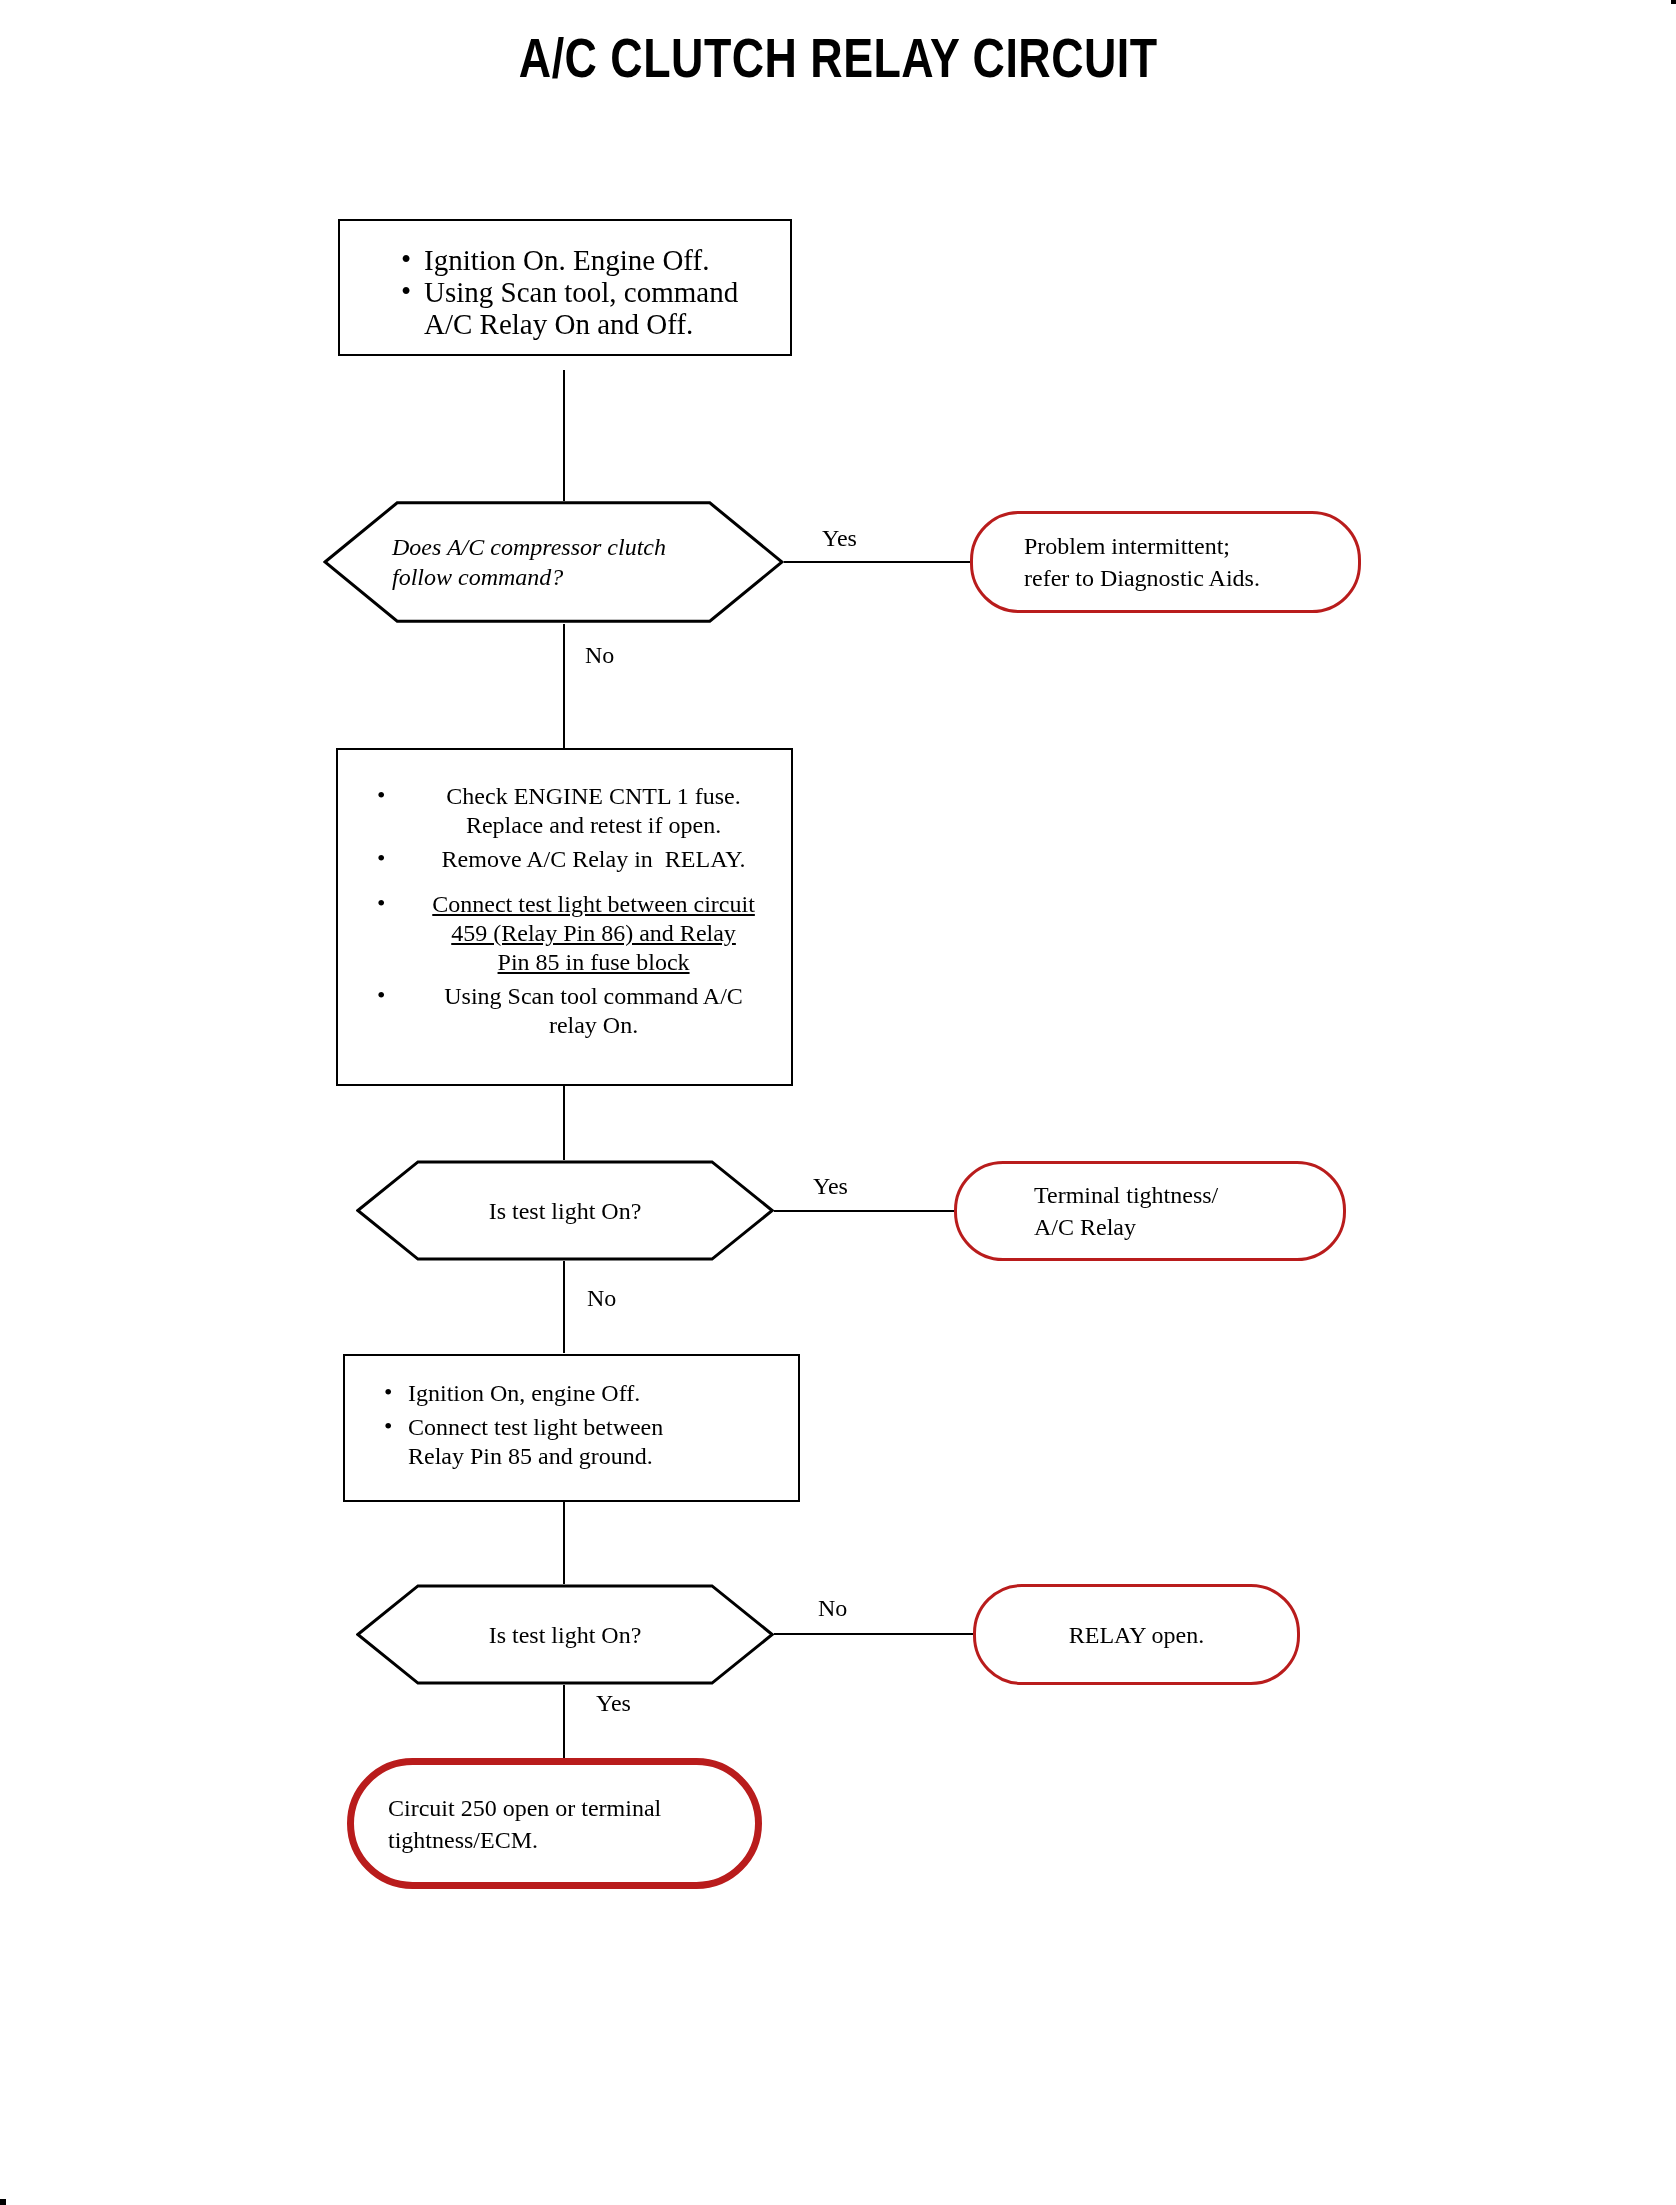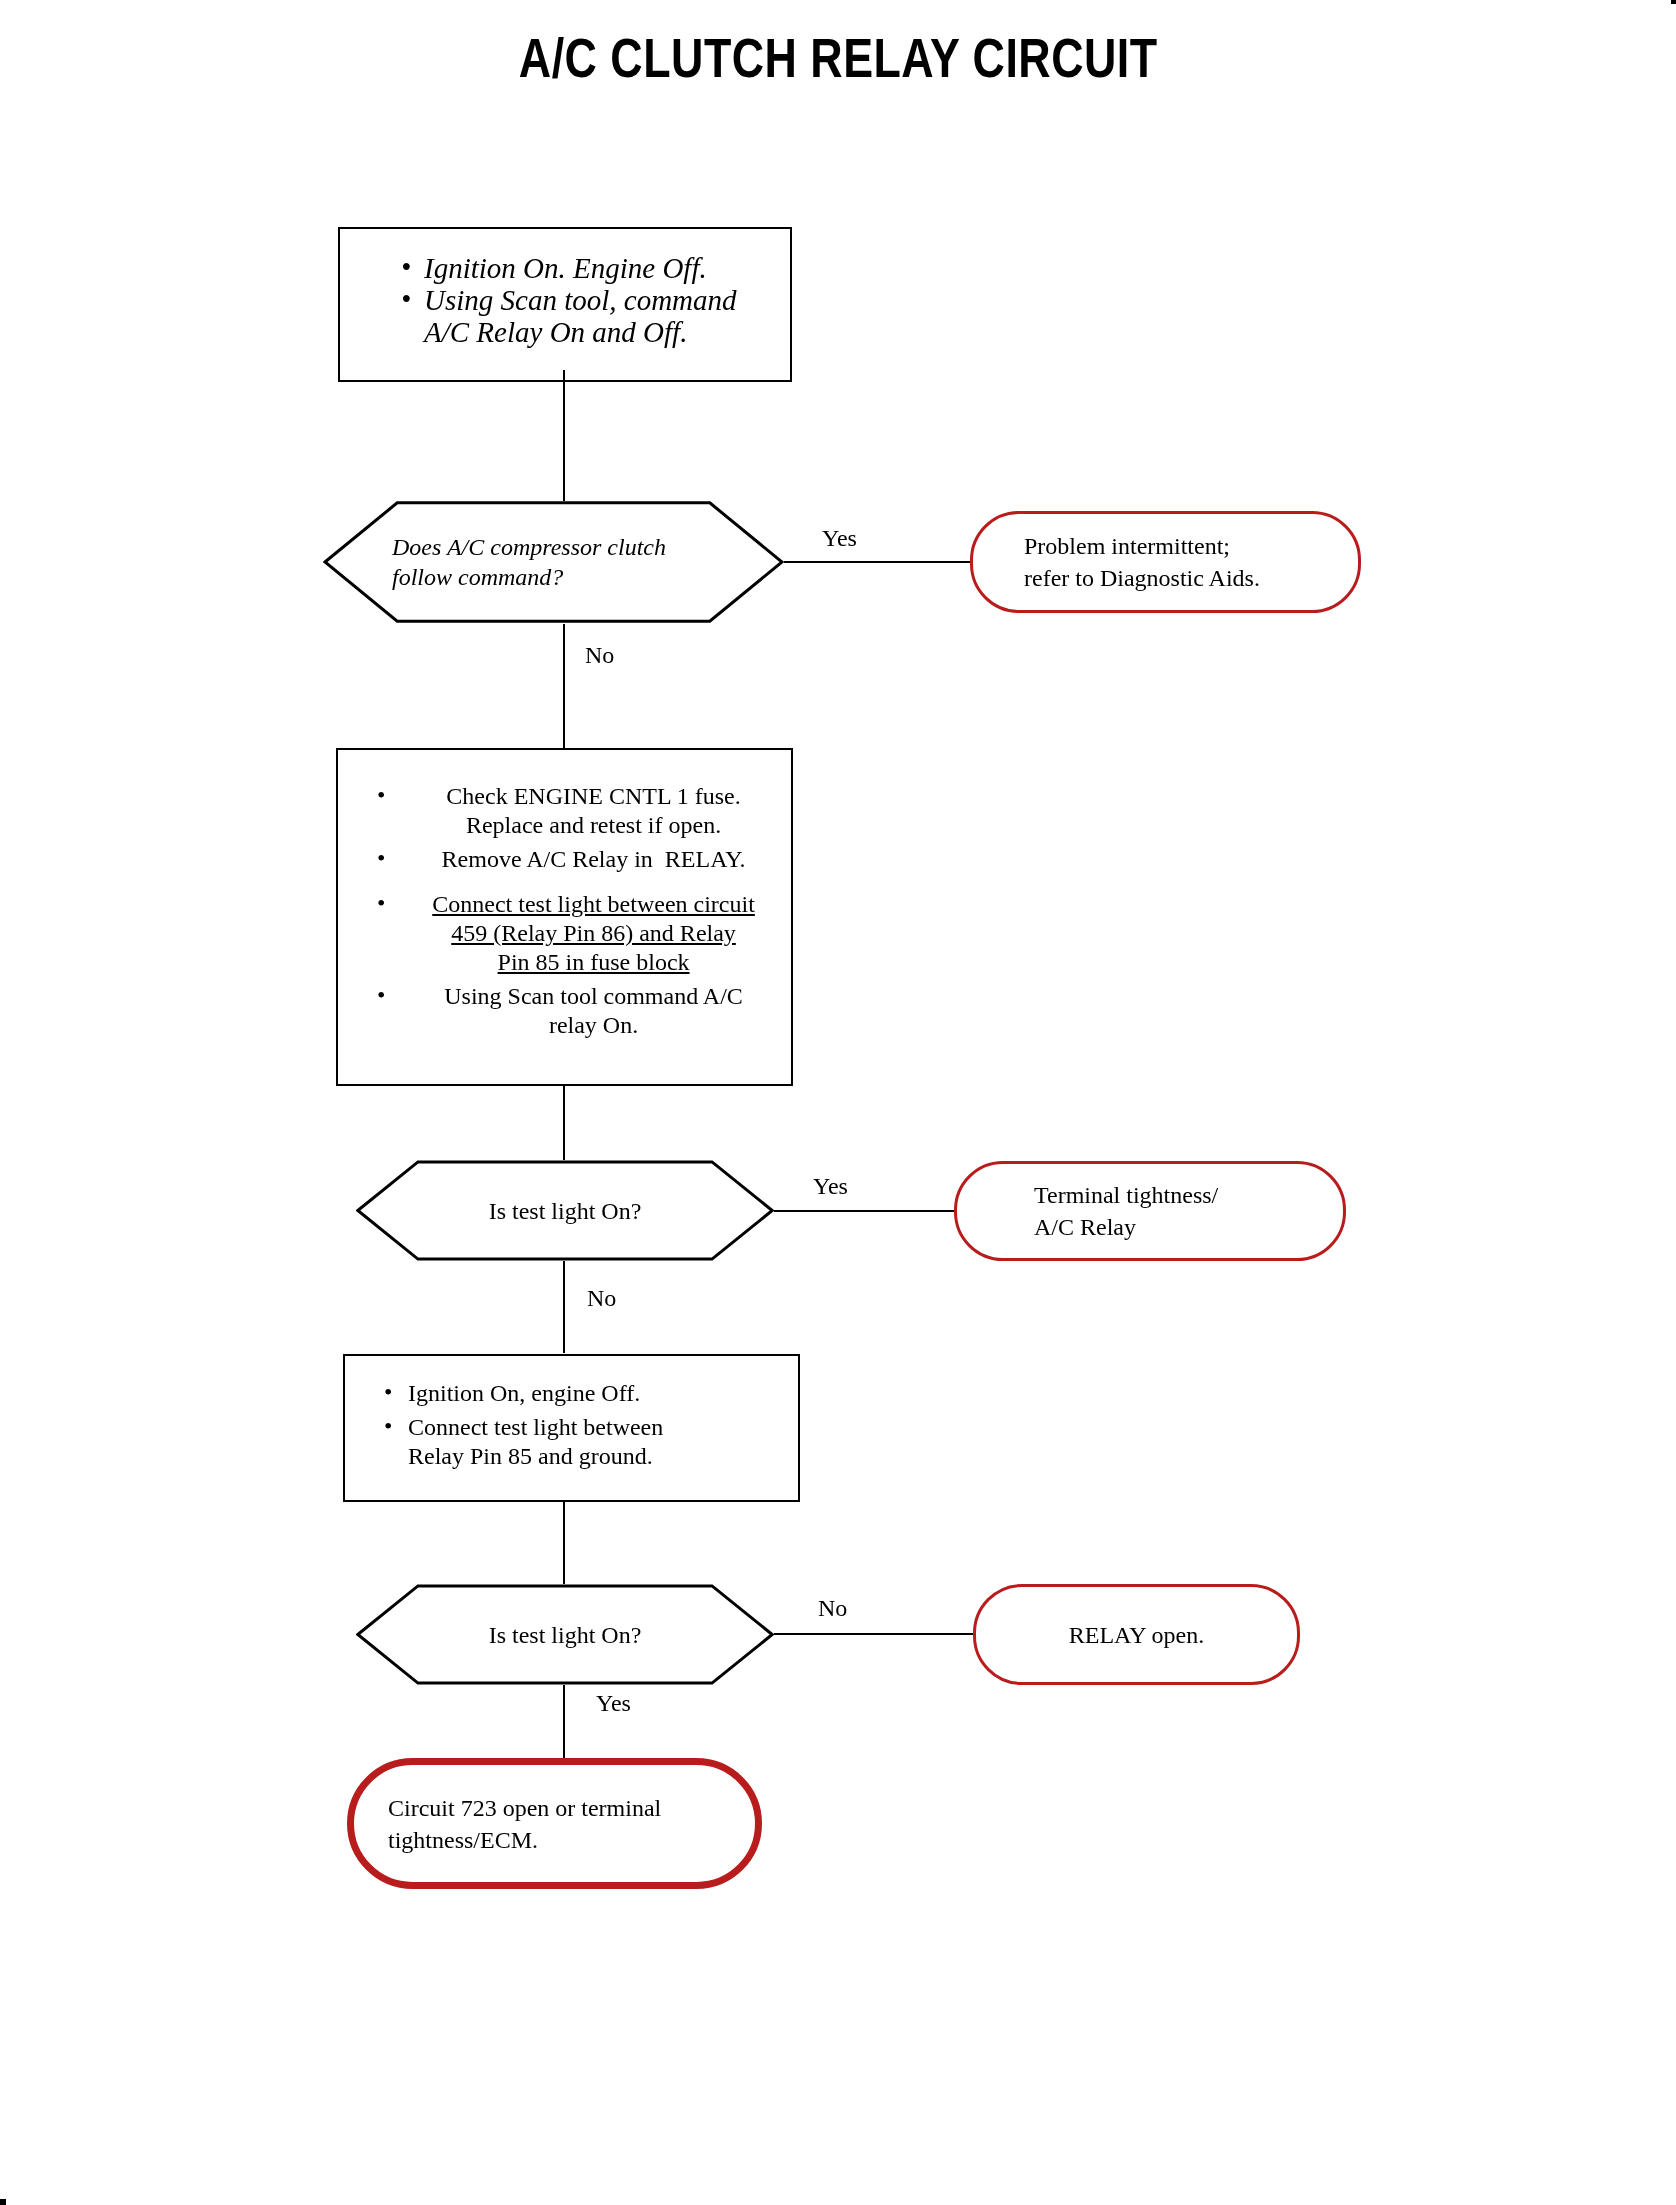--- a/index.html
+++ b/index.html
@@ -47,21 +47,21 @@
 
 <div id="canvas">
 
   <div class="artifact" style="left:1671px; top:0; width:5.5px; height:4.3px;"></div>
   <div class="artifact" style="left:0; top:2199px; width:6px; height:5.5px;"></div>
 
   <div class="title-wrap">
     <span class="title">A/C CLUTCH RELAY CIRCUIT</span>
   </div>
 
-  <div class="proc b1" style="left:338px; top:227px; width:454px; height:155px;font-style:italic;">
+  <div class="proc b1" style="left:338px; top:219px; width:454px; height:137px;">
     <div class="bullets" style="top:23px;">
       <div class="bullet">Ignition On. Engine Off.</div>
       <div class="bullet">Using Scan tool, command
 A/C Relay On and Off.</div>
     </div>
   </div>
 
   <div class="vline" style="left:563px; top:370px; height:131px;"></div>
 
   <div class="hex" style="left:323px; top:501px; width:461px; height:122px;">
@@ -137,18 +137,18 @@
   <div class="hline" style="left:774px; top:1633px; width:199px;"></div>
 
   <div class="oval center-text" style="left:973px; top:1584px; width:327px; height:101px; border-radius:49px;">
     <span class="oval-text">RELAY open.</span>
   </div>
 
   <span class="edge-label" style="left:596px; top:1689px;">Yes</span>
   <div class="vline" style="left:563px; top:1685px; height:73px;"></div>
 
   <div class="oval" style="left:347px; top:1758px; width:415px; height:131px; border-radius:66px; border-width:7.3px; padding-left:34px;">
-    <span class="oval-text">Circuit 723 open or terminal
+    <span class="oval-text">Circuit 250 open or terminal
 tightness/ECM.</span>
   </div>
 
 </div>
 
 
 </body></html>

